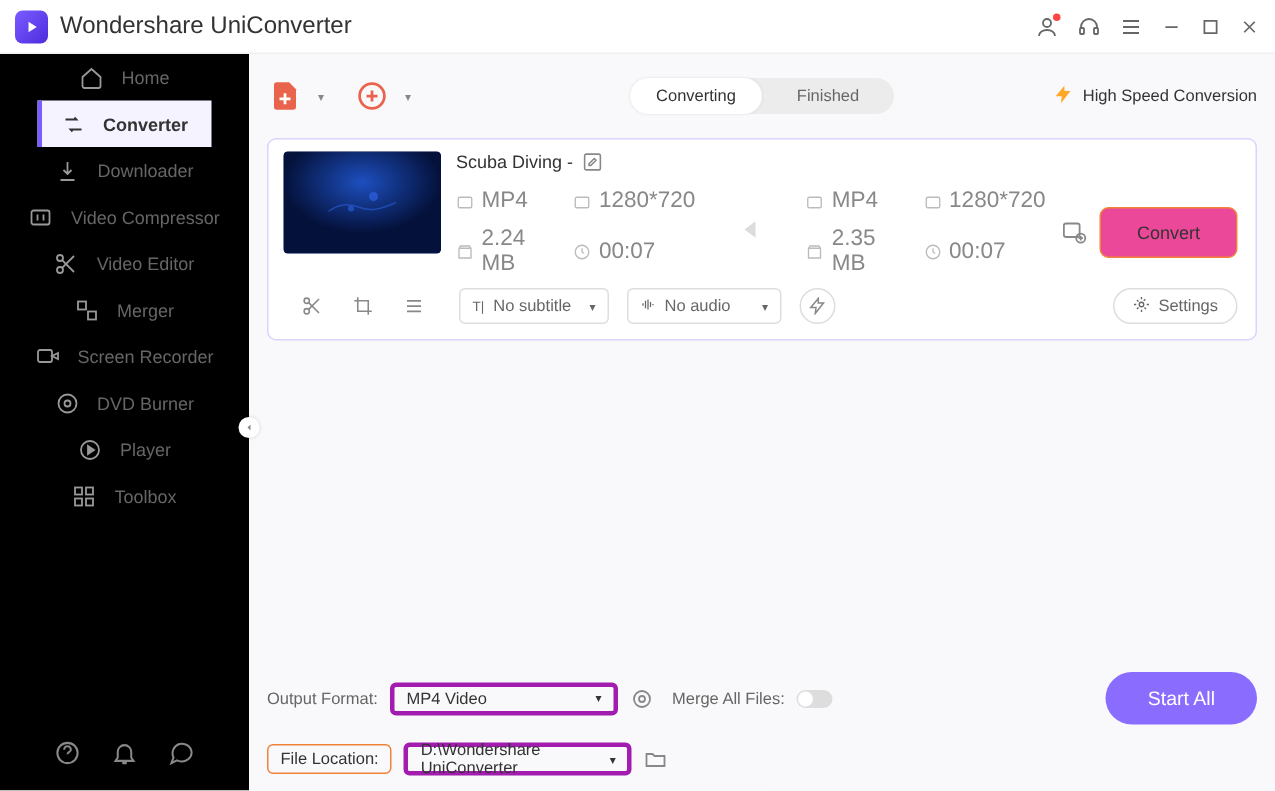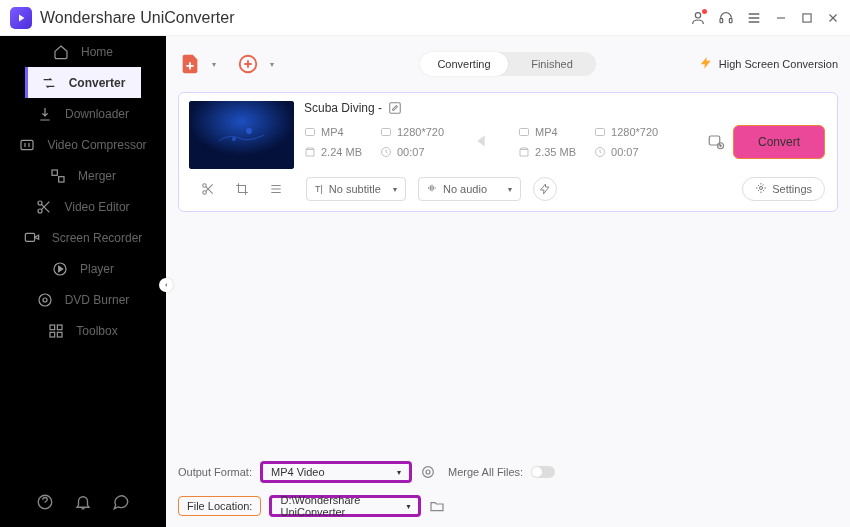--- a/index.html
+++ b/index.html
@@ -35,21 +35,21 @@
 
 .card { border: 1px solid #d8d5ff; border-radius: 6px; background: #fff; padding: 8px 12px 10px 10px; }
 .card-row { display: flex; align-items: flex-start; gap: 10px; }
 .thumb { width: 105px; height: 68px; background: linear-gradient(180deg, #0a1a4a 0%, #0b2a7a 100%); border-radius: 3px; overflow: hidden; display:flex; align-items:center; justify-content:center; }
 .thumb svg { width: 105px; height: 68px; }
 .card-main { flex: 1; }
 .title-row { display: flex; align-items: center; gap: 6px; margin-bottom: 10px; }
 .file-title { font-size: 12px; color: #333; }
 .edit-pencil { width: 14px; height: 14px; color: #888; cursor: pointer; }
 .meta-cols { display: flex; align-items: center; gap: 10px; }
-.meta-grid { display: grid; grid-template-columns: auto auto; gap: 8px 18px; font-size: 11px; color: #888; }
+.meta-grid { display: grid; grid-template-columns: auto auto; gap: 8px 18px; font-size: 15px; color: #888; }
 .meta-cell { display: flex; align-items: center; gap: 5px; }
 .meta-icon { width: 12px; height: 12px; color: #bbb; flex-shrink: 0; }
 .arrow-mid { margin: 0 16px; color: #c9c9c9; flex-shrink:0; }
 .convert-btn { border: 1.5px solid #f0833a; background: #ec4899; border-radius: 6px; padding: 9px 24px; font-size: 12px; color: #333; cursor: pointer; }
 .outcfg { width: 18px; height: 18px; color: #888; cursor: pointer; margin-right: 8px; }
 
 .tool-row { display: flex; align-items: center; gap: 12px; margin-top: 8px; }
 .tool-icons { display: flex; gap: 20px; width: 105px; justify-content: center; }
 .tool-i { width: 14px; height: 14px; color: #888; cursor: pointer; }
 .select-box { border: 1px solid #ddd; border-radius: 4px; height: 24px; display: flex; align-items: center; padding: 0 8px; font-size: 11px; color: #666; gap: 6px; cursor: pointer; background: #fff; }
@@ -146,62 +146,62 @@
           <svg viewBox="0 0 24 24" width="16" height="16" fill="none" stroke="currentColor" stroke-width="1.8">
             <rect x="3" y="5" width="18" height="14" rx="2"></rect>
             <path d="M9 9v6m6-6v6"></path>
           </svg>
         </span>
       <span>Video Compressor</span>
     </div>
     <div class="side-item">
       <span class="side-icon">
           <svg viewBox="0 0 24 24" width="16" height="16" fill="none" stroke="currentColor" stroke-width="1.8">
-            <rect x="3" y="3" width="8" height="8"></rect>
-            <rect x="13" y="13" width="8" height="8"></rect>
-          </svg>
-        </span>
-      <span>Merger</span>
-    </div>
-    <div class="side-item">
-      <span class="side-icon">
-          <svg viewBox="0 0 24 24" width="16" height="16" fill="none" stroke="currentColor" stroke-width="1.8">
             <circle cx="6" cy="6" r="3"></circle>
             <circle cx="6" cy="18" r="3"></circle>
             <path d="M20 4L8.12 15.88M20 20L8.12 8.12"></path>
           </svg>
         </span>
       <span>Video Editor</span>
     </div>
     <div class="side-item">
       <span class="side-icon">
           <svg viewBox="0 0 24 24" width="16" height="16" fill="none" stroke="currentColor" stroke-width="1.8">
+            <rect x="3" y="3" width="8" height="8"></rect>
+            <rect x="13" y="13" width="8" height="8"></rect>
+          </svg>
+        </span>
+      <span>Merger</span>
+    </div>
+    <div class="side-item">
+      <span class="side-icon">
+          <svg viewBox="0 0 24 24" width="16" height="16" fill="none" stroke="currentColor" stroke-width="1.8">
             <rect x="2" y="5" width="14" height="12" rx="2"></rect>
             <path d="M22 8l-6 3 6 3z"></path>
           </svg>
         </span>
       <span>Screen Recorder</span>
     </div>
     <div class="side-item">
       <span class="side-icon">
           <svg viewBox="0 0 24 24" width="16" height="16" fill="none" stroke="currentColor" stroke-width="1.8">
             <circle cx="12" cy="12" r="9"></circle>
+            <circle cx="12" cy="12" r="3"></circle>
+          </svg>
+        </span>
+      <span>DVD Burner</span>
+    </div>
+    <div class="side-item">
+      <span class="side-icon">
+          <svg viewBox="0 0 24 24" width="16" height="16" fill="none" stroke="currentColor" stroke-width="1.8">
+            <circle cx="12" cy="12" r="9"></circle>
             <path d="M10 8l6 4-6 4z" fill="currentColor"></path>
           </svg>
         </span>
       <span>Player</span>
-    </div>
-    <div class="side-item">
-      <span class="side-icon">
-          <svg viewBox="0 0 24 24" width="16" height="16" fill="none" stroke="currentColor" stroke-width="1.8">
-            <circle cx="12" cy="12" r="9"></circle>
-            <circle cx="12" cy="12" r="3"></circle>
-          </svg>
-        </span>
-      <span>DVD Burner</span>
     </div>
     <div class="side-item">
       <span class="side-icon">
           <svg viewBox="0 0 24 24" width="16" height="16" fill="none" stroke="currentColor" stroke-width="1.8">
             <rect x="3" y="3" width="7" height="7"></rect>
             <rect x="14" y="3" width="7" height="7"></rect>
             <rect x="3" y="14" width="7" height="7"></rect>
             <rect x="14" y="14" width="7" height="7"></rect>
           </svg>
         </span>
@@ -248,21 +248,21 @@
 
       <div class="tab-pill">
         <div class="tab-half active">Converting</div>
         <div class="tab-half">Finished</div>
       </div>
 
       <div class="hs-conv">
         <span class="bolt"><svg viewBox="0 0 24 24" width="14" height="14" fill="currentColor">
               <path d="M13 2L3 14h7l-1 8 11-14h-7z"></path>
             </svg></span>
-        <span>High Screen Conversion</span>
+        <span>High Speed Conversion</span>
       </div>
     </div>
 
     <div class="card">
       <div class="card-row">
         <div class="thumb">
           <svg viewBox="0 0 105 68">
               <rect width="105" height="68" fill="url(#g)"></rect>
               <defs>
                 <radialGradient id="g" cx="50%" cy="30%">
@@ -401,20 +401,21 @@
         <div class="bb-select">
           <span>MP4 Video</span>
           <span style="font-size:8px;">▾</span>
         </div>
         <span class="bb-icon"><svg viewBox="0 0 24 24" width="16" height="16" fill="none" stroke="currentColor" stroke-width="1.8">
               <circle cx="12" cy="12" r="3"></circle>
               <circle cx="12" cy="12" r="8"></circle>
             </svg></span>
         <span class="bb-label" style="margin-left:4px;">Merge All Files:</span>
         <div class="toggle"></div>
+        <button class="start-all">Start All</button>
       </div>
       <div class="row2" style="margin-top:4px;">
         <span class="file-loc-label">File Location:</span>
         <div class="bb-select">
           <span>D:\Wondershare UniConverter</span>
           <span style="font-size:8px;">▾</span>
         </div>
         <span class="bb-icon"><svg viewBox="0 0 24 24" width="16" height="16" fill="none" stroke="currentColor" stroke-width="1.8">
               <path d="M3 7h6l2 2h10v10H3z"></path>
             </svg></span>

